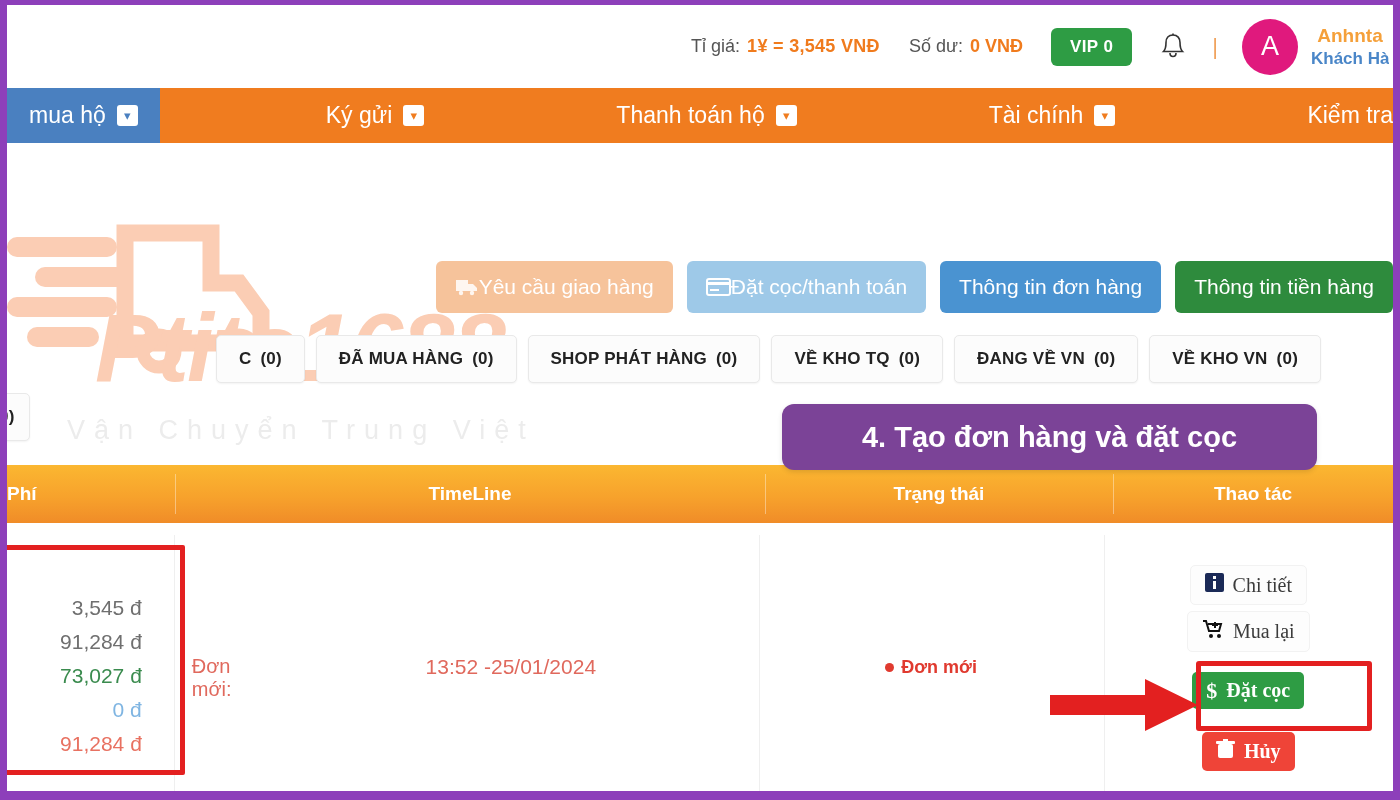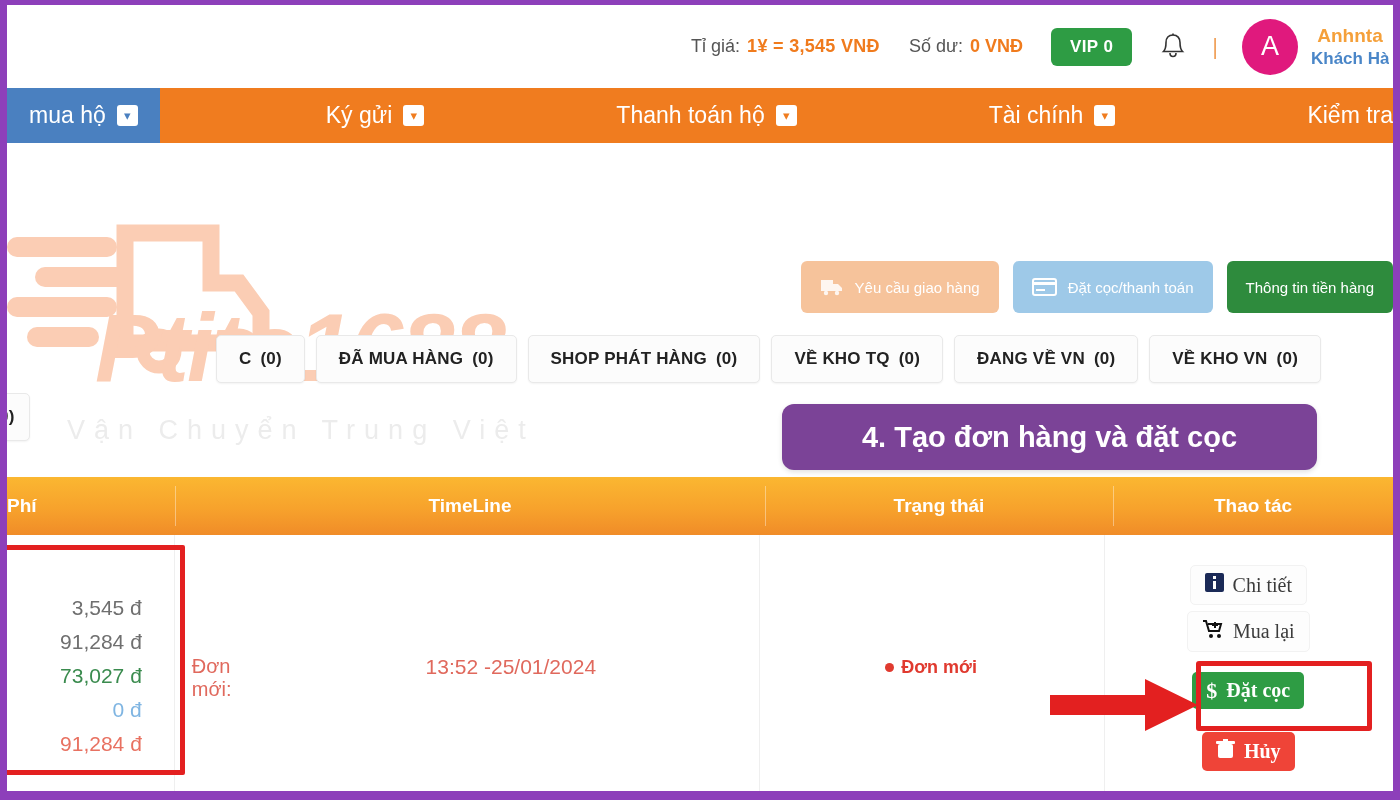--- a/index.html
+++ b/index.html
@@ -92,22 +92,22 @@
   }
   .wm-truck { position: absolute; left: 0px; top: 10px; }
 
   
   .actionrow {
     position: absolute; left: 0; top: 253px; width: 1386px; height: 58px;
     display: flex; align-items: center; justify-content: flex-end; gap: 14px;
     padding-right: 0;
   }
   .abtn {
-    display: flex; align-items: center; gap: 11px;
-    border-radius: 6px; font-size: 15px; color: #fff;
+    display: flex; align-items: center; 
+    border-radius: 6px; font-size: 21px; color: #fff;
     padding: 0 19px; height: 52px; white-space: nowrap;
   }
   .abtn.peach { background: #f6c39b; }
   .abtn.lightblue { background: #9ec9e8; }
   .abtn.blue { background: #4a93d1; }
   .abtn.green { background: #2e8b3d; }
   .abtn.orange { background: #f0802a; }
   .abtn .ic { display: flex; align-items: center; }
 
   
@@ -135,21 +135,21 @@
     width: 535px; height: 66px;
     background: #7b4397; border-radius: 12px;
     display: flex; align-items: center; justify-content: center;
     color: #fff; font-size: 29px; font-weight: bold;
     box-shadow: 0 2px 5px rgba(0,0,0,.12);
     z-index: 6;
   }
 
   
   .theadrow {
-    position: absolute; left: 0; top: 472px; width: 1386px; height: 58px;
+    position: absolute; left: 0; top: 460px; width: 1386px; height: 58px;
     background: linear-gradient(180deg, #fbb731 0%, #f7a22c 55%, #f08c28 100%);
     display: flex; align-items: center;
     z-index: 4;
   }
   .th {
     color: #fff; font-size: 19px; font-weight: bold;
     display: flex; align-items: center; justify-content: center;
     height: 100%; position: relative;
   }
   .th + .th::before {
@@ -299,20 +299,23 @@
     </div>
     <div class="abtn lightblue">
       <span class="ic">
         <svg width="25" height="18" viewBox="0 0 25 18">
             <rect x="1" y="1" width="23" height="16" rx="2" fill="none" stroke="#fff" stroke-width="2"></rect>
             <rect x="1" y="4" width="23" height="3" fill="#fff"></rect>
             <rect x="4" y="11" width="9" height="2" fill="#fff"></rect>
           </svg>
       </span>
       <span>Đặt cọc/thanh toán</span>
+    </div>
+    <div class="abtn blue">
+      <span>Thông tin đơn hàng</span>
     </div>
     <div class="abtn green">
       <span>Thông tin tiền hàng</span>
     </div>
   </div>
 
   <div class="tabsrow">
     <div class="tab" style="margin-left:-40px;">
       <span>C</span>
       <span class="cnt">(0)</span>

